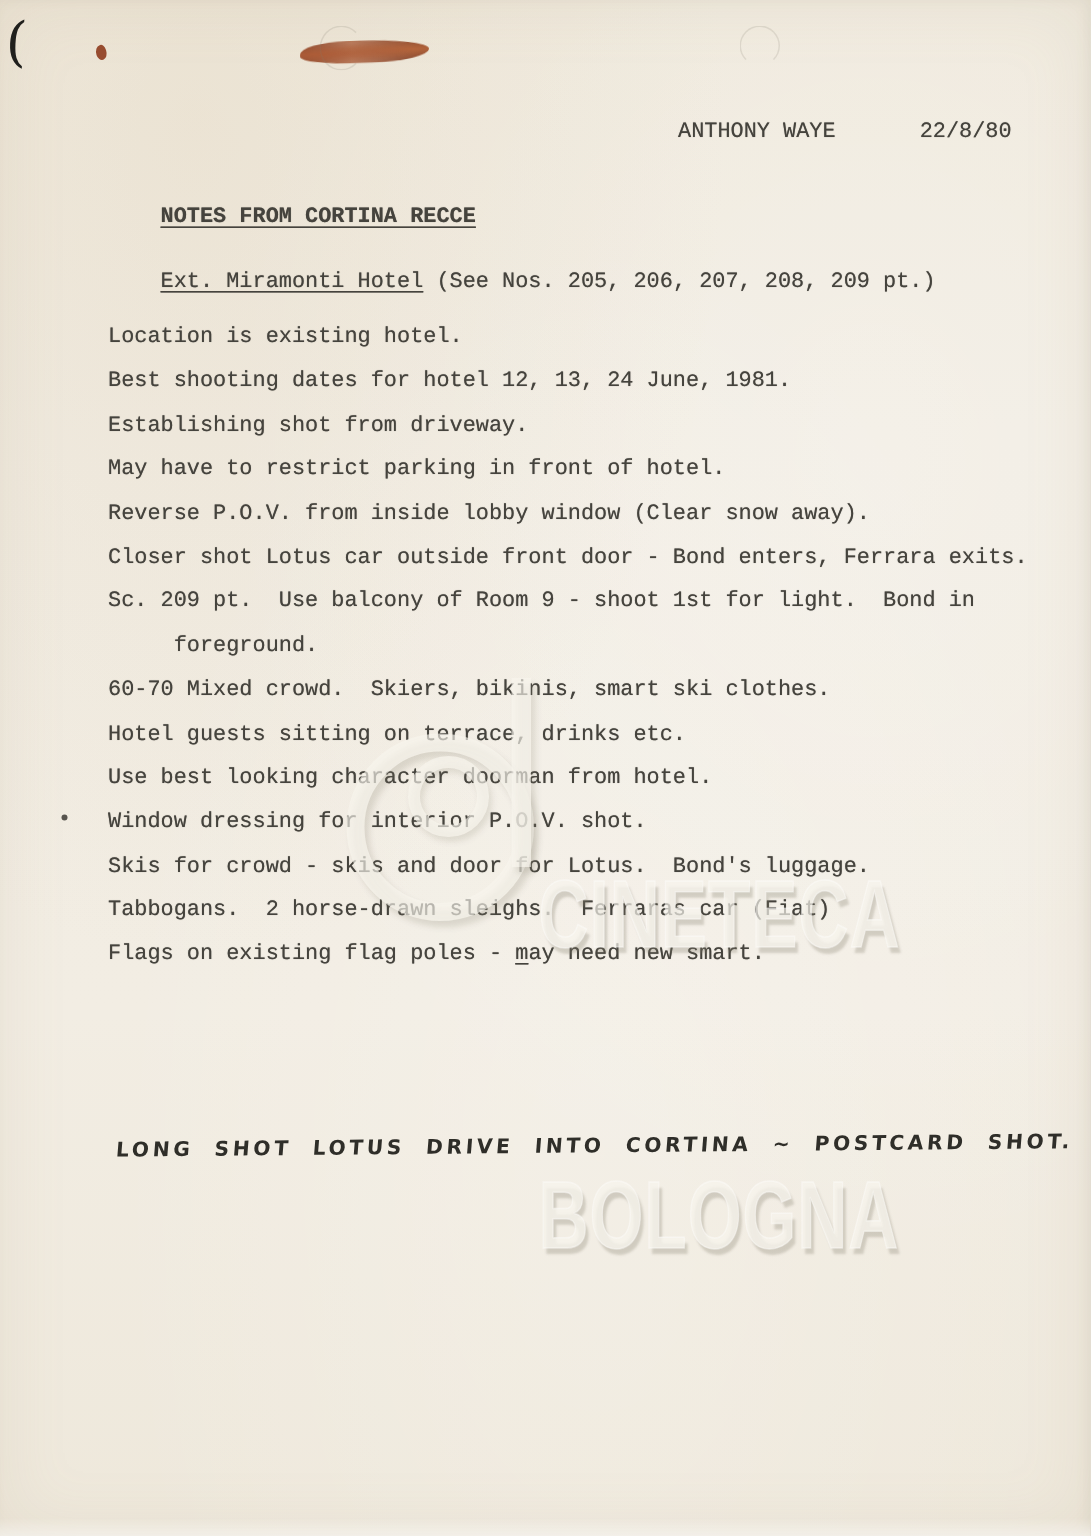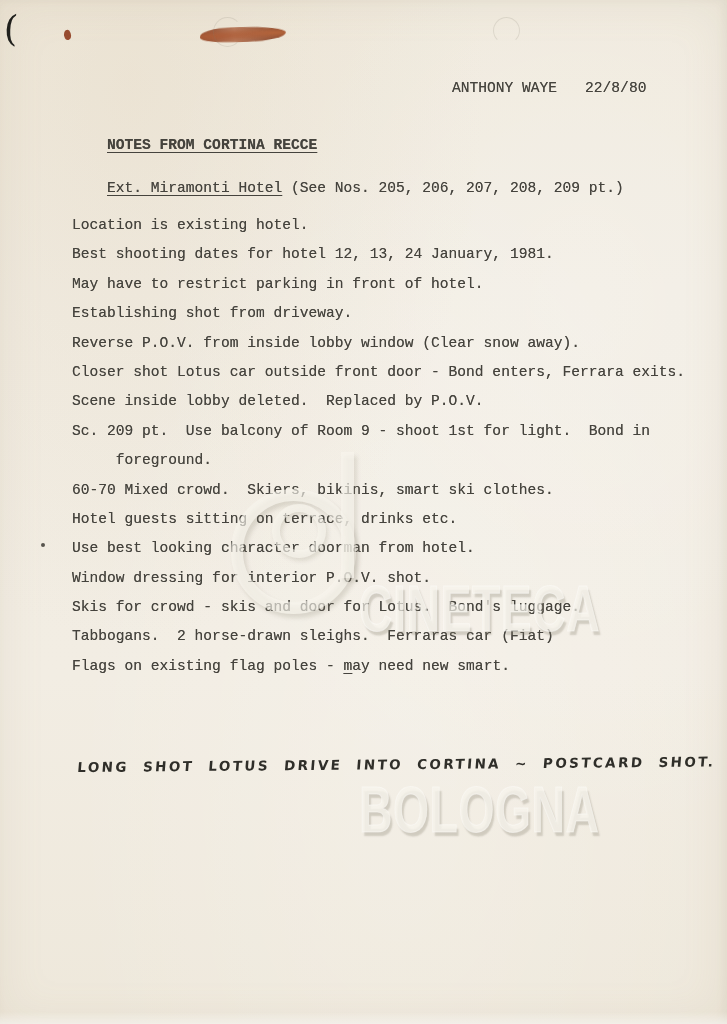--- a/index.html
+++ b/index.html
@@ -16,21 +16,21 @@
       radial-gradient(ellipse at 55% 75%, rgba(255,255,255,.18), transparent 60%),
       linear-gradient(180deg,#efe9dc 0%,#f1ece2 28%,#f2ede3 66%,#eee8db 100%);
     box-shadow:inset 0 0 46px rgba(168,148,116,.13), inset -3px 0 8px rgba(120,110,90,.07);
   }
   .page::after{
     content:"";position:absolute;left:0;right:0;bottom:0;height:12px;
     background:linear-gradient(180deg,transparent,rgba(255,255,255,.5));
   }
   .typed{color:#45433d;font-size:14.6px;text-shadow:0 0 .5px rgba(60,58,52,.65);}
   .u{text-decoration:underline;text-underline-offset:3px;text-decoration-thickness:1.4px;}
-  .header-row{position:absolute;left:452px;top:80px;display:flex;gap:28px;white-space:pre;}
+  .header-row{position:absolute;left:452px;top:80px;display:flex;gap:56px;white-space:pre;}
   .title{position:absolute;left:72px;top:121px;white-space:pre;font-weight:bold;}
   .subject{position:absolute;left:72px;top:164px;white-space:pre;}
   .body-lines{position:absolute;left:72px;top:211px;}
   .tline{height:29.4px;line-height:29.4px;white-space:pre;}
   .handwritten{
     position:absolute;left:78px;top:759px;white-space:pre;
     font-family:"DejaVu Sans","Liberation Sans",sans-serif;
     font-size:13.5px;font-weight:600;color:#2f2e29;
     letter-spacing:2.4px;word-spacing:7px;
     transform:rotate(-.5deg) skewX(-5deg);transform-origin:left top;
@@ -108,26 +108,25 @@
   <div class="title typed">
     <span class="u">NOTES FROM CORTINA RECCE</span>
   </div>
 
   <div class="subject typed">
     <span class="u">Ext. Miramonti Hotel</span><span> (See Nos. 205, 206, 207, 208, 209 pt.)</span>
   </div>
 
   <div class="body-lines typed">
       <div class="tline">Location is existing hotel.</div>
-      <div class="tline">Best shooting dates for hotel 12, 13, 24 January, 1981.</div>
+      <div class="tline">Best shooting dates for hotel 12, 13, 24 June, 1981.</div>
+      <div class="tline">Establishing shot from driveway.</div>
       <div class="tline">May have to restrict parking in front of hotel.</div>
-      <div class="tline">Establishing shot from driveway.</div>
       <div class="tline">Reverse P.O.V. from inside lobby window (Clear snow away).</div>
       <div class="tline">Closer shot Lotus car outside front door - Bond enters, Ferrara exits.</div>
-      <div class="tline">Scene inside lobby deleted.  Replaced by P.O.V.</div>
       <div class="tline">Sc. 209 pt.  Use balcony of Room 9 - shoot 1st for light.  Bond in</div>
       <div class="tline">     foreground.</div>
       <div class="tline">60-70 Mixed crowd.  Skiers, bikinis, smart ski clothes.</div>
       <div class="tline">Hotel guests sitting on terrace, drinks etc.</div>
       <div class="tline">Use best looking character doorman from hotel.</div>
       <div class="tline">Window dressing for interior P.O.V. shot.</div>
       <div class="tline">Skis for crowd - skis and door for Lotus.  Bond's luggage.</div>
       <div class="tline">Tabbogans.  2 horse-drawn sleighs.  Ferraras car (Fiat)</div>
       <div class="tline"><span>Flags on existing flag poles - </span><span class="u">m</span><span>ay need new smart.</span></div>
     </div>

